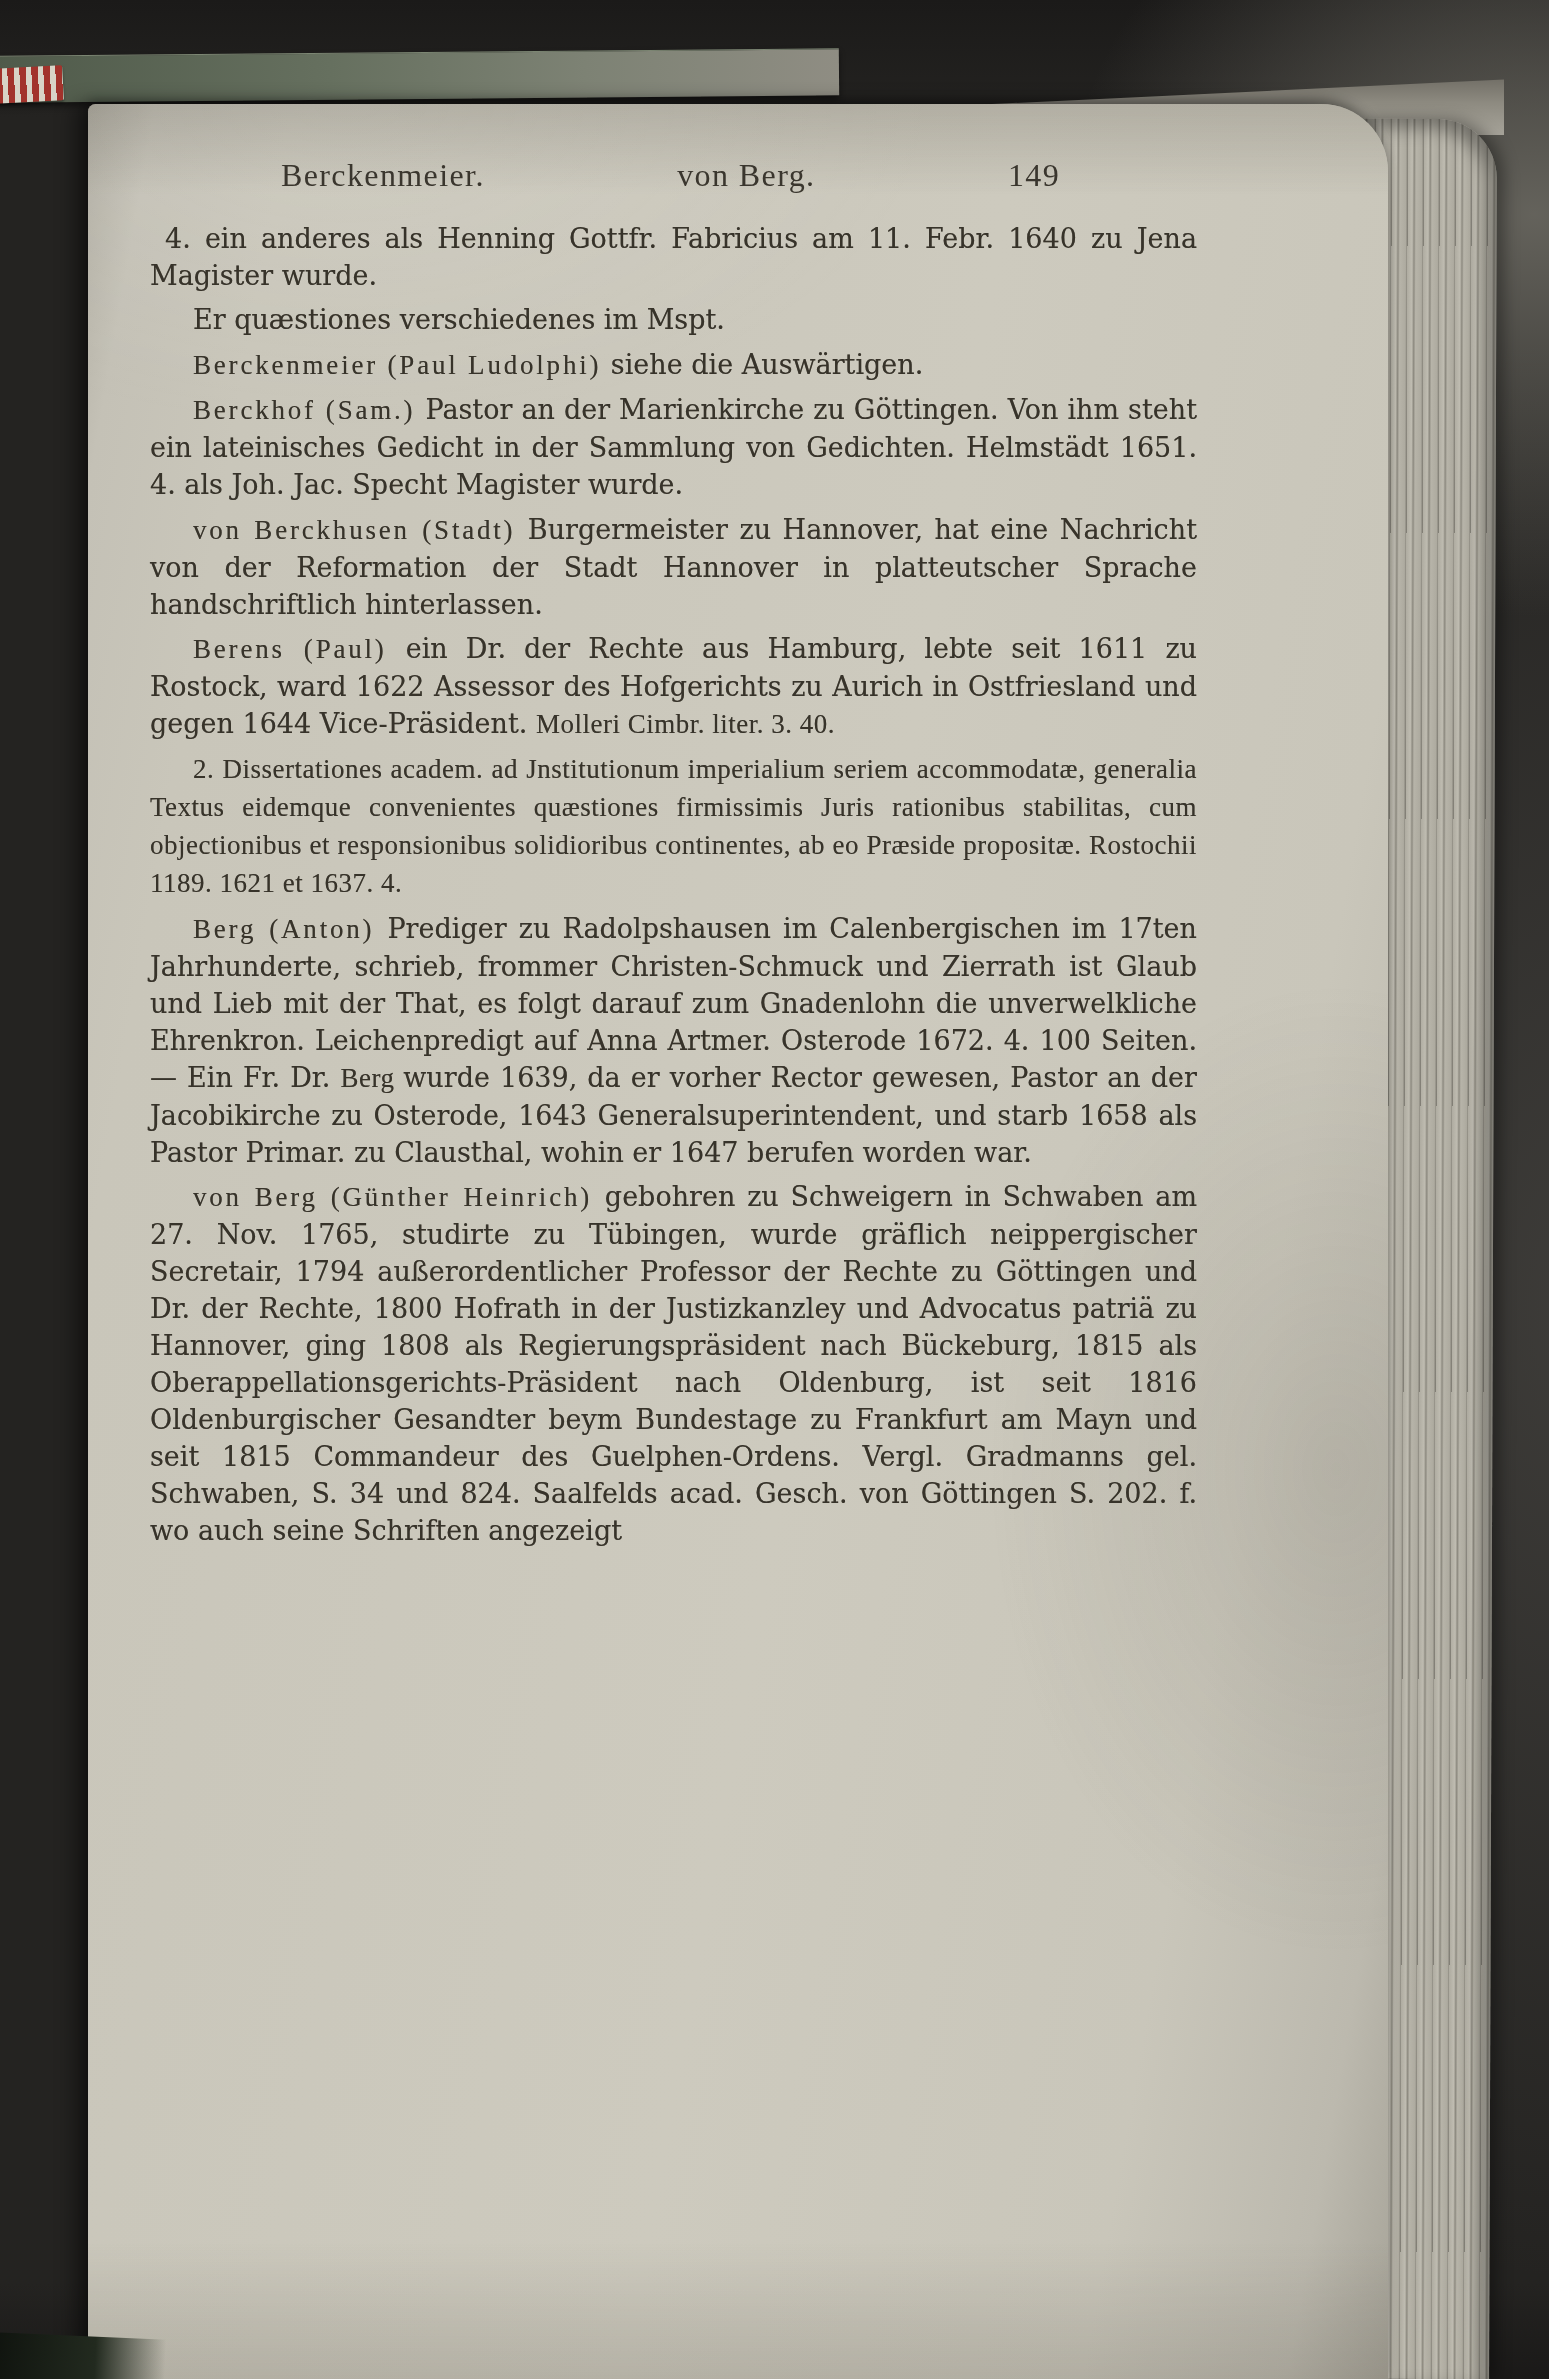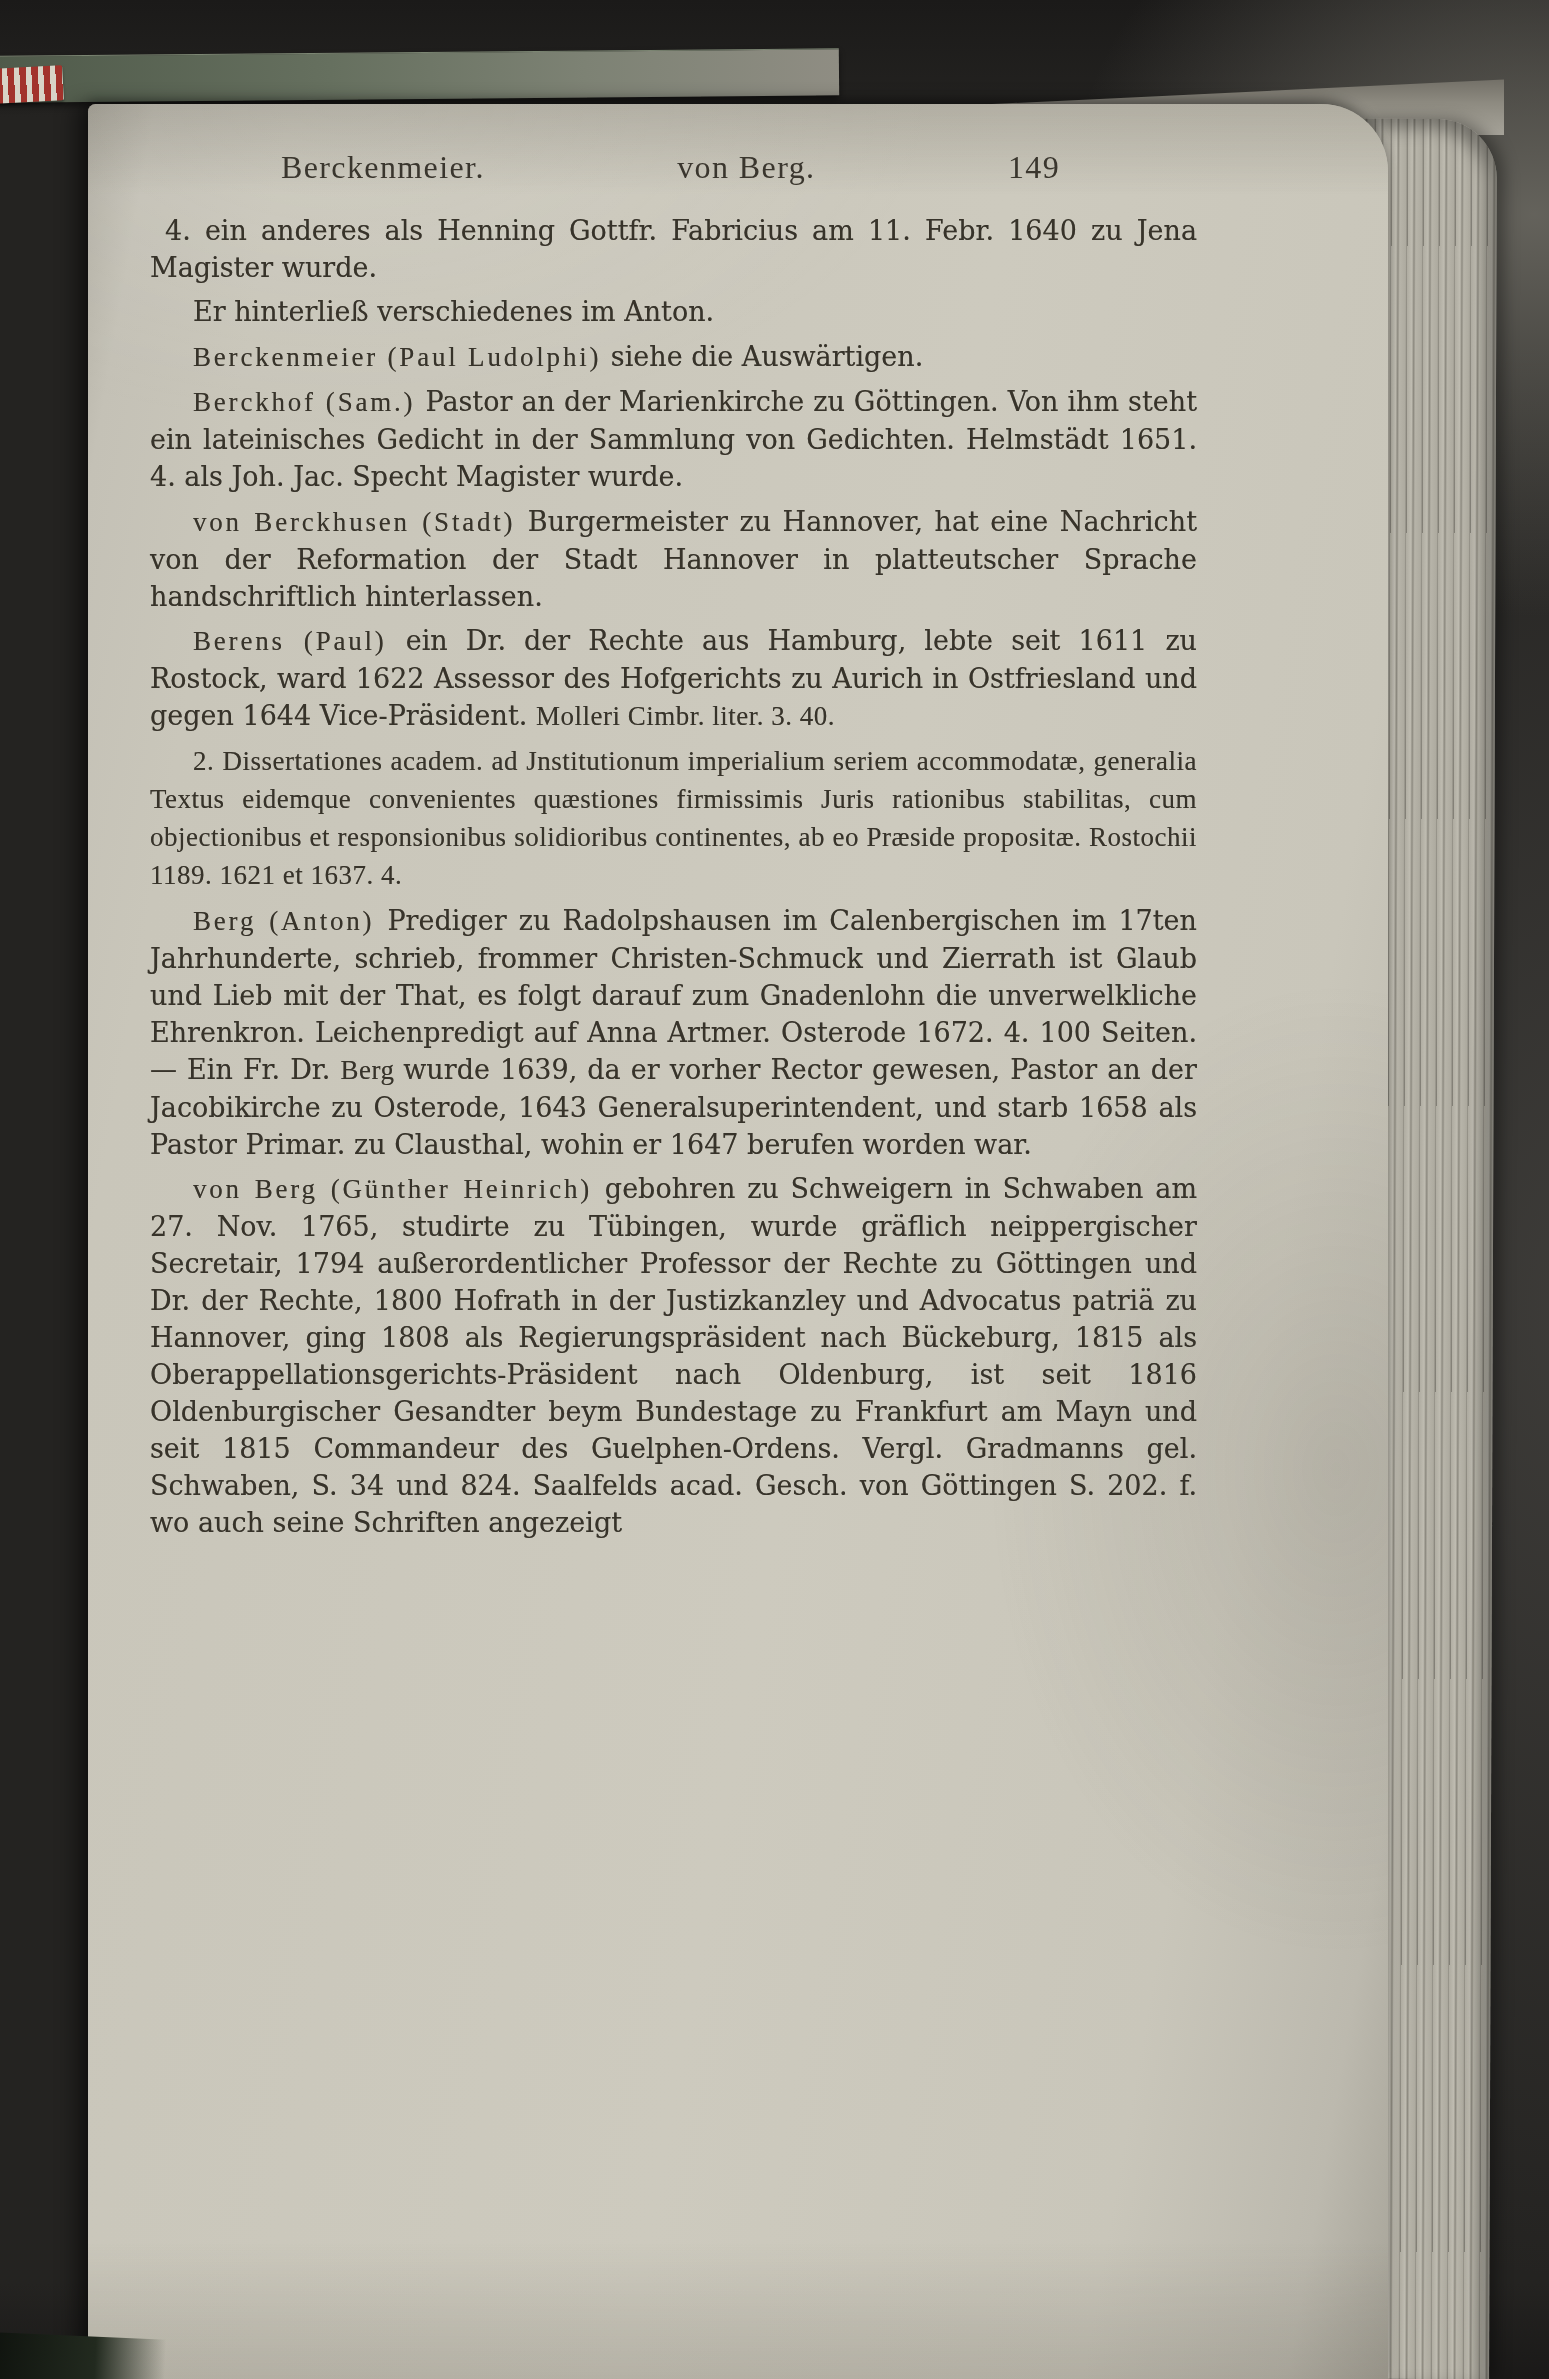--- a/index.html
+++ b/index.html
@@ -59,21 +59,21 @@
       linear-gradient(0deg, rgba(70,65,55,0.18) 0%, rgba(70,65,55,0) 6%),
       radial-gradient(835px 464px at 20% 0%, rgba(255,255,250,0.10), transparent 70%),
       radial-gradient(464px 649px at 96% 60%, rgba(90,85,75,0.14), transparent 75%);
   }
   .text-block {
     position:absolute; left:56px; top:37px; width:1053px;
     color: var(--ink-color,#37332a);
   }
   .running-head {
     display:flex; justify-content:space-between; width:74%;
-    margin:8px auto 26px auto;
+    margin:16px auto 26px auto;
     font-family:"Liberation Serif", serif;
     font-size:32px; letter-spacing:1.4px; color:#3a362e;gap:20px;
   }
   .paragraphs {
     font-size:27px; line-height:37px; text-align:justify;
     text-shadow: 0 0 0.6px rgba(45,40,30,0.45);
     margin-left: 6px;
   }
   .para { margin:0 0 7.4px 0; text-indent:43px; }
   .para.ind-sm { text-indent:15px; }
@@ -97,21 +97,21 @@
   <div class="paper">
     <div class="paper-shade"></div>
     <div class="text-block">
       <div class="running-head">
         <span>Berckenmeier.</span>
         <span>von Berg.</span>
         <span>149</span>
       </div>
       <div class="paragraphs">
           <p class="para ind-sm"><span class="run-f">4. ein anderes als Henning Gottfr. Fabricius am 11. Febr. 1640 zu Jena Magister wurde.</span></p>
-          <p class="para"><span class="run-f">Er hinterließ verschiedenes im Anton.</span></p>
+          <p class="para"><span class="run-f">Er quæstiones verschiedenes im Mspt.</span></p>
           <p class="para"><span class="run-a">Berckenmeier (Paul Ludolphi) </span><span class="run-f">siehe die Auswärtigen.</span></p>
           <p class="para"><span class="run-a">Berckhof (Sam.) </span><span class="run-f">Pastor an der Marienkirche zu Göttingen. Von ihm steht ein lateinisches Gedicht in der Sammlung von Gedichten. Helmstädt 1651. 4. als Joh. Jac. Specht Magister wurde.</span></p>
           <p class="para"><span class="run-a">von Berckhusen (Stadt) </span><span class="run-f">Burgermeister zu Hannover, hat eine Nachricht von der Reformation der Stadt Hannover in platteutscher Sprache handschriftlich hinterlassen.</span></p>
           <p class="para"><span class="run-a">Berens (Paul) </span><span class="run-f">ein Dr. der Rechte aus Hamburg, lebte seit 1611 zu Rostock, ward 1622 Assessor des Hofgerichts zu Aurich in Ostfriesland und gegen 1644 Vice-Präsident. </span><span class="run-l">Molleri Cimbr. liter. 3. 40.</span></p>
           <p class="para"><span class="run-l">2. Dissertationes academ. ad Jnstitutionum imperialium seriem accommodatæ, generalia Textus eidemque convenientes quæstiones firmissimis Juris rationibus stabilitas, cum objectionibus et responsionibus solidioribus continentes, ab eo Præside propositæ. Rostochii 1189. 1621 et 1637. 4.</span></p>
           <p class="para"><span class="run-a">Berg (Anton) </span><span class="run-f">Prediger zu Radolpshausen im Calenbergischen im 17ten Jahrhunderte, schrieb, frommer Christen-Schmuck und Zierrath ist Glaub und Lieb mit der That, es folgt darauf zum Gnadenlohn die unverwelkliche Ehrenkron. Leichenpredigt auf Anna Artmer. Osterode 1672. 4. 100 Seiten. — Ein Fr. Dr. </span><span class="run-l">Berg </span><span class="run-f">wurde 1639, da er vorher Rector gewesen, Pastor an der Jacobikirche zu Osterode, 1643 Generalsuperintendent, und starb 1658 als Pastor Primar. zu Clausthal, wohin er 1647 berufen worden war.</span></p>
           <p class="para"><span class="run-a">von Berg (Günther Heinrich) </span><span class="run-f">gebohren zu Schweigern in Schwaben am 27. Nov. 1765, studirte zu Tübingen, wurde gräflich neippergischer Secretair, 1794 außerordentlicher Professor der Rechte zu Göttingen und Dr. der Rechte, 1800 Hofrath in der Justizkanzley und Advocatus patriä zu Hannover, ging 1808 als Regierungspräsident nach Bückeburg, 1815 als Oberappellationsgerichts-Präsident nach Oldenburg, ist seit 1816 Oldenburgischer Gesandter beym Bundestage zu Frankfurt am Mayn und seit 1815 Commandeur des Guelphen-Ordens. Vergl. Gradmanns gel. Schwaben, S. 34 und 824. Saalfelds acad. Gesch. von Göttingen S. 202. f. wo auch seine Schriften angezeigt</span></p>
         </div>
     </div>
   </div>

